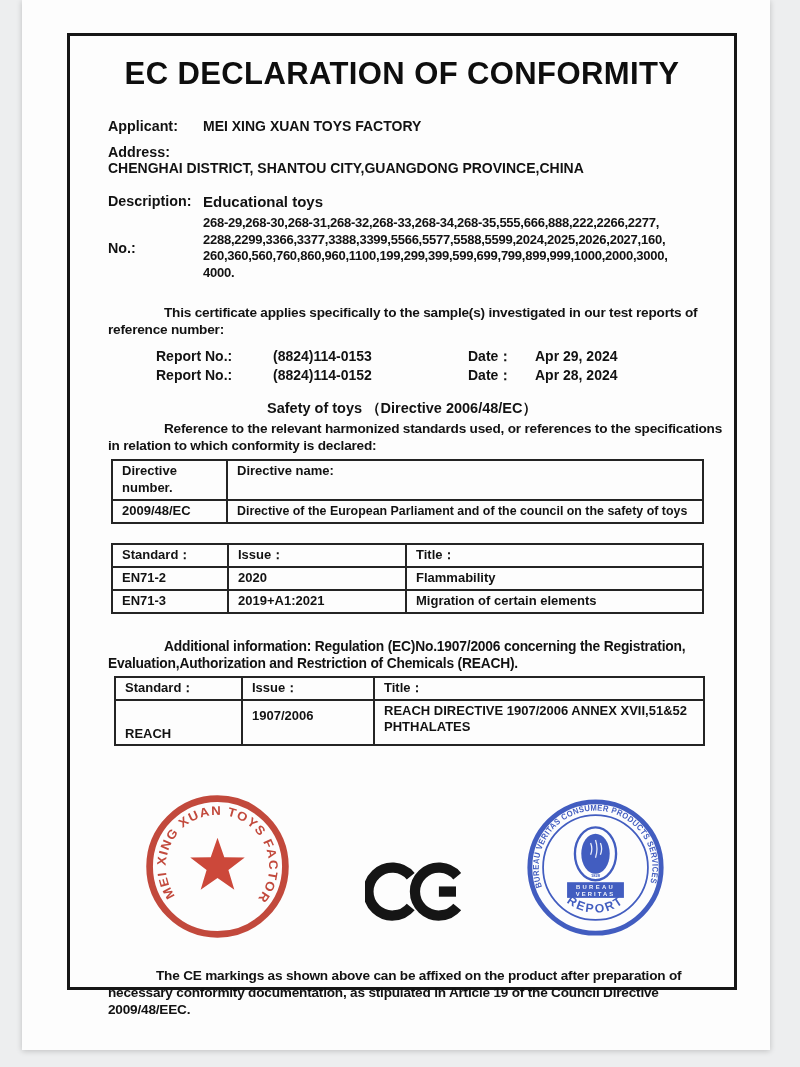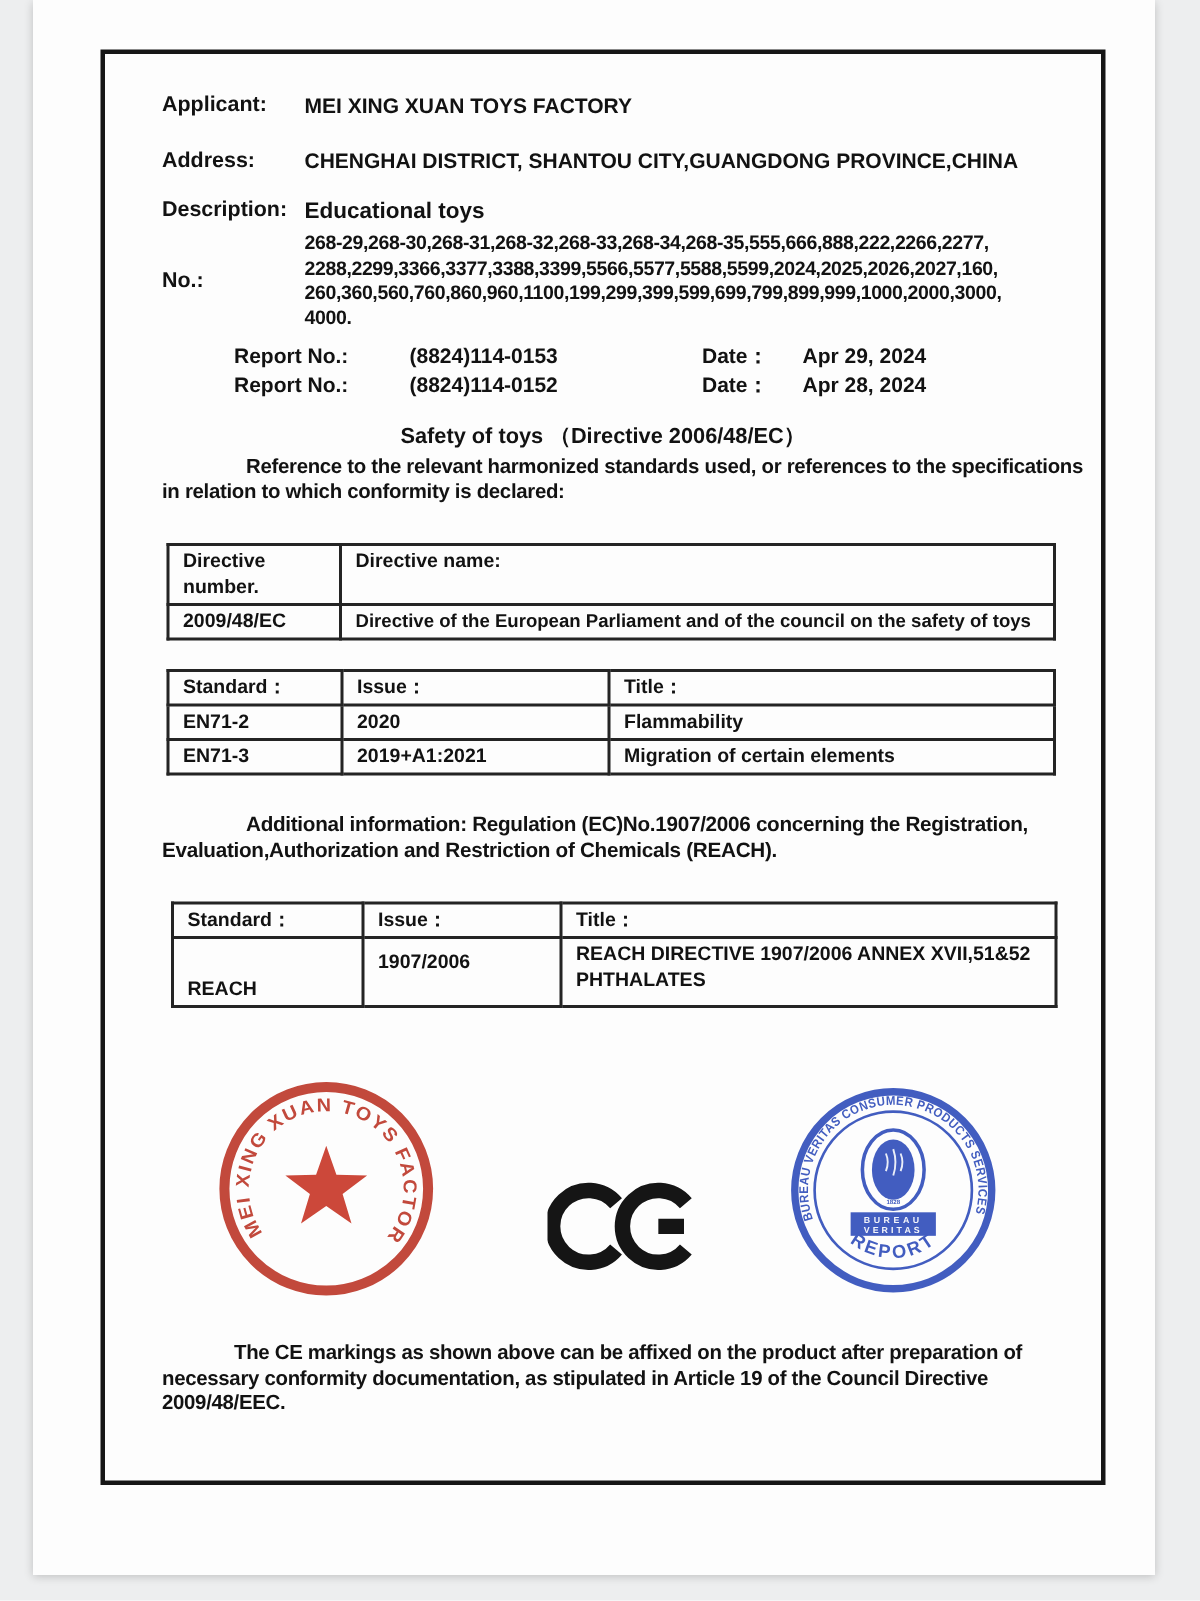--- a/index.html
+++ b/index.html
@@ -15,57 +15,58 @@
     position:absolute;left:45px;top:33px;width:670px;height:957px;
     border:3px solid #161616;box-sizing:border-box;background:transparent;
   }
   .title{
     margin:20px 0 0;text-align:center;font-size:31px;font-weight:bold;
     letter-spacing:.4px;color:#0e0e0e;
   }
   .info{display:flex;margin-left:38px;font-weight:bold;font-size:14px;}
   .info .lab{width:95px;flex:none;font-size:14.3px;}
   .info.applicant{margin-top:26px;}
-  .info.address{margin-top:21px;}
+  .info.address{margin-top:10px;flex-direction:column;}
   .info.description{margin-top:17px;}
   .info.description .val{font-size:15px;}
   .info.no-row{margin-top:5px;align-items:center;}
   .no-lines{width:520px;}
   .no-lines div{font-size:13px;font-weight:bold;letter-spacing:-.25px;white-space:nowrap;line-height:1.27;}
   .para{
     margin:24px 6px 0 38px;text-indent:56px;font-weight:bold;font-size:13.6px;
     letter-spacing:-.2px;line-height:1.24;
   }
   .report-row{display:flex;margin-left:86px;font-weight:bold;font-size:14px;line-height:1.35;}
   .report-row.first{margin-top:8px;}
   .report-row .r-lab{width:117px;flex:none;}
   .report-row .r-num{width:195px;flex:none;}
   .report-row .r-datelab{width:67px;flex:none;}
   .safety{ text-align:center;font-weight:bold;font-size:14.5px;margin-top:15px;}
   .ref-note{margin-top:3px;}
-  table.t{border-collapse:collapse;margin:26px 0 0 41px;table-layout:fixed;}
+  table.t{border-collapse:collapse;margin:4px 0 0 41px;table-layout:fixed;}
   table.t td{
     border:2px solid #242424;font-weight:bold;font-size:13px;
     padding:2px 9px;vertical-align:top;line-height:1.3;text-align:left;
     overflow:hidden;
   }
   table.t3{margin-left:44px;}
   .add-info{font-size:13.8px;}
   .stamps{position:relative;height:162px;margin-top:44px;}
   .stamp-red{position:absolute;left:71px;top:0;width:153px;height:153px;opacity:.92;}
   .ce-wrap{position:absolute;left:295px;top:66px;width:104px;}
   .stamp-blue{position:absolute;left:452px;top:4px;width:147px;height:147px;opacity:.92;}
   .footer-note{margin:16px 10px 0 38px;text-indent:48px;}
 </style>
 </head>
 <body>
 
 <div class="page">
   <div class="frame">
 
+    <h1 class="title">EC DECLARATION OF CONFORMITY</h1>
 
     <div class="info applicant">
       <span class="lab">Applicant:</span>
       <span class="val">MEI XING XUAN TOYS FACTORY</span>
     </div>
 
     <div class="info address">
       <span class="lab">Address:</span>
       <span class="val">CHENGHAI DISTRICT, SHANTOU CITY,GUANGDONG PROVINCE,CHINA</span>
     </div>
@@ -78,20 +79,21 @@
     <div class="info no-row">
       <span class="lab">No.:</span>
       <span class="no-lines">
         <div>268-29,268-30,268-31,268-32,268-33,268-34,268-35,555,666,888,222,2266,2277,</div>
         <div>2288,2299,3366,3377,3388,3399,5566,5577,5588,5599,2024,2025,2026,2027,160,</div>
         <div>260,360,560,760,860,960,1100,199,299,399,599,699,799,899,999,1000,2000,3000,</div>
         <div>4000.</div>
       </span>
     </div>
 
+    <p class="para">This certificate applies specifically to the sample(s) investigated in our test reports of reference number:</p>
 
     <div class="report-row first">
       <span class="r-lab">Report No.:</span>
       <span class="r-num">(8824)114-0153</span>
       <span class="r-datelab">Date：</span>
       <span class="r-date">Apr 29, 2024</span>
     </div>
     <div class="report-row">
       <span class="r-lab">Report No.:</span>
       <span class="r-num">(8824)114-0152</span>

